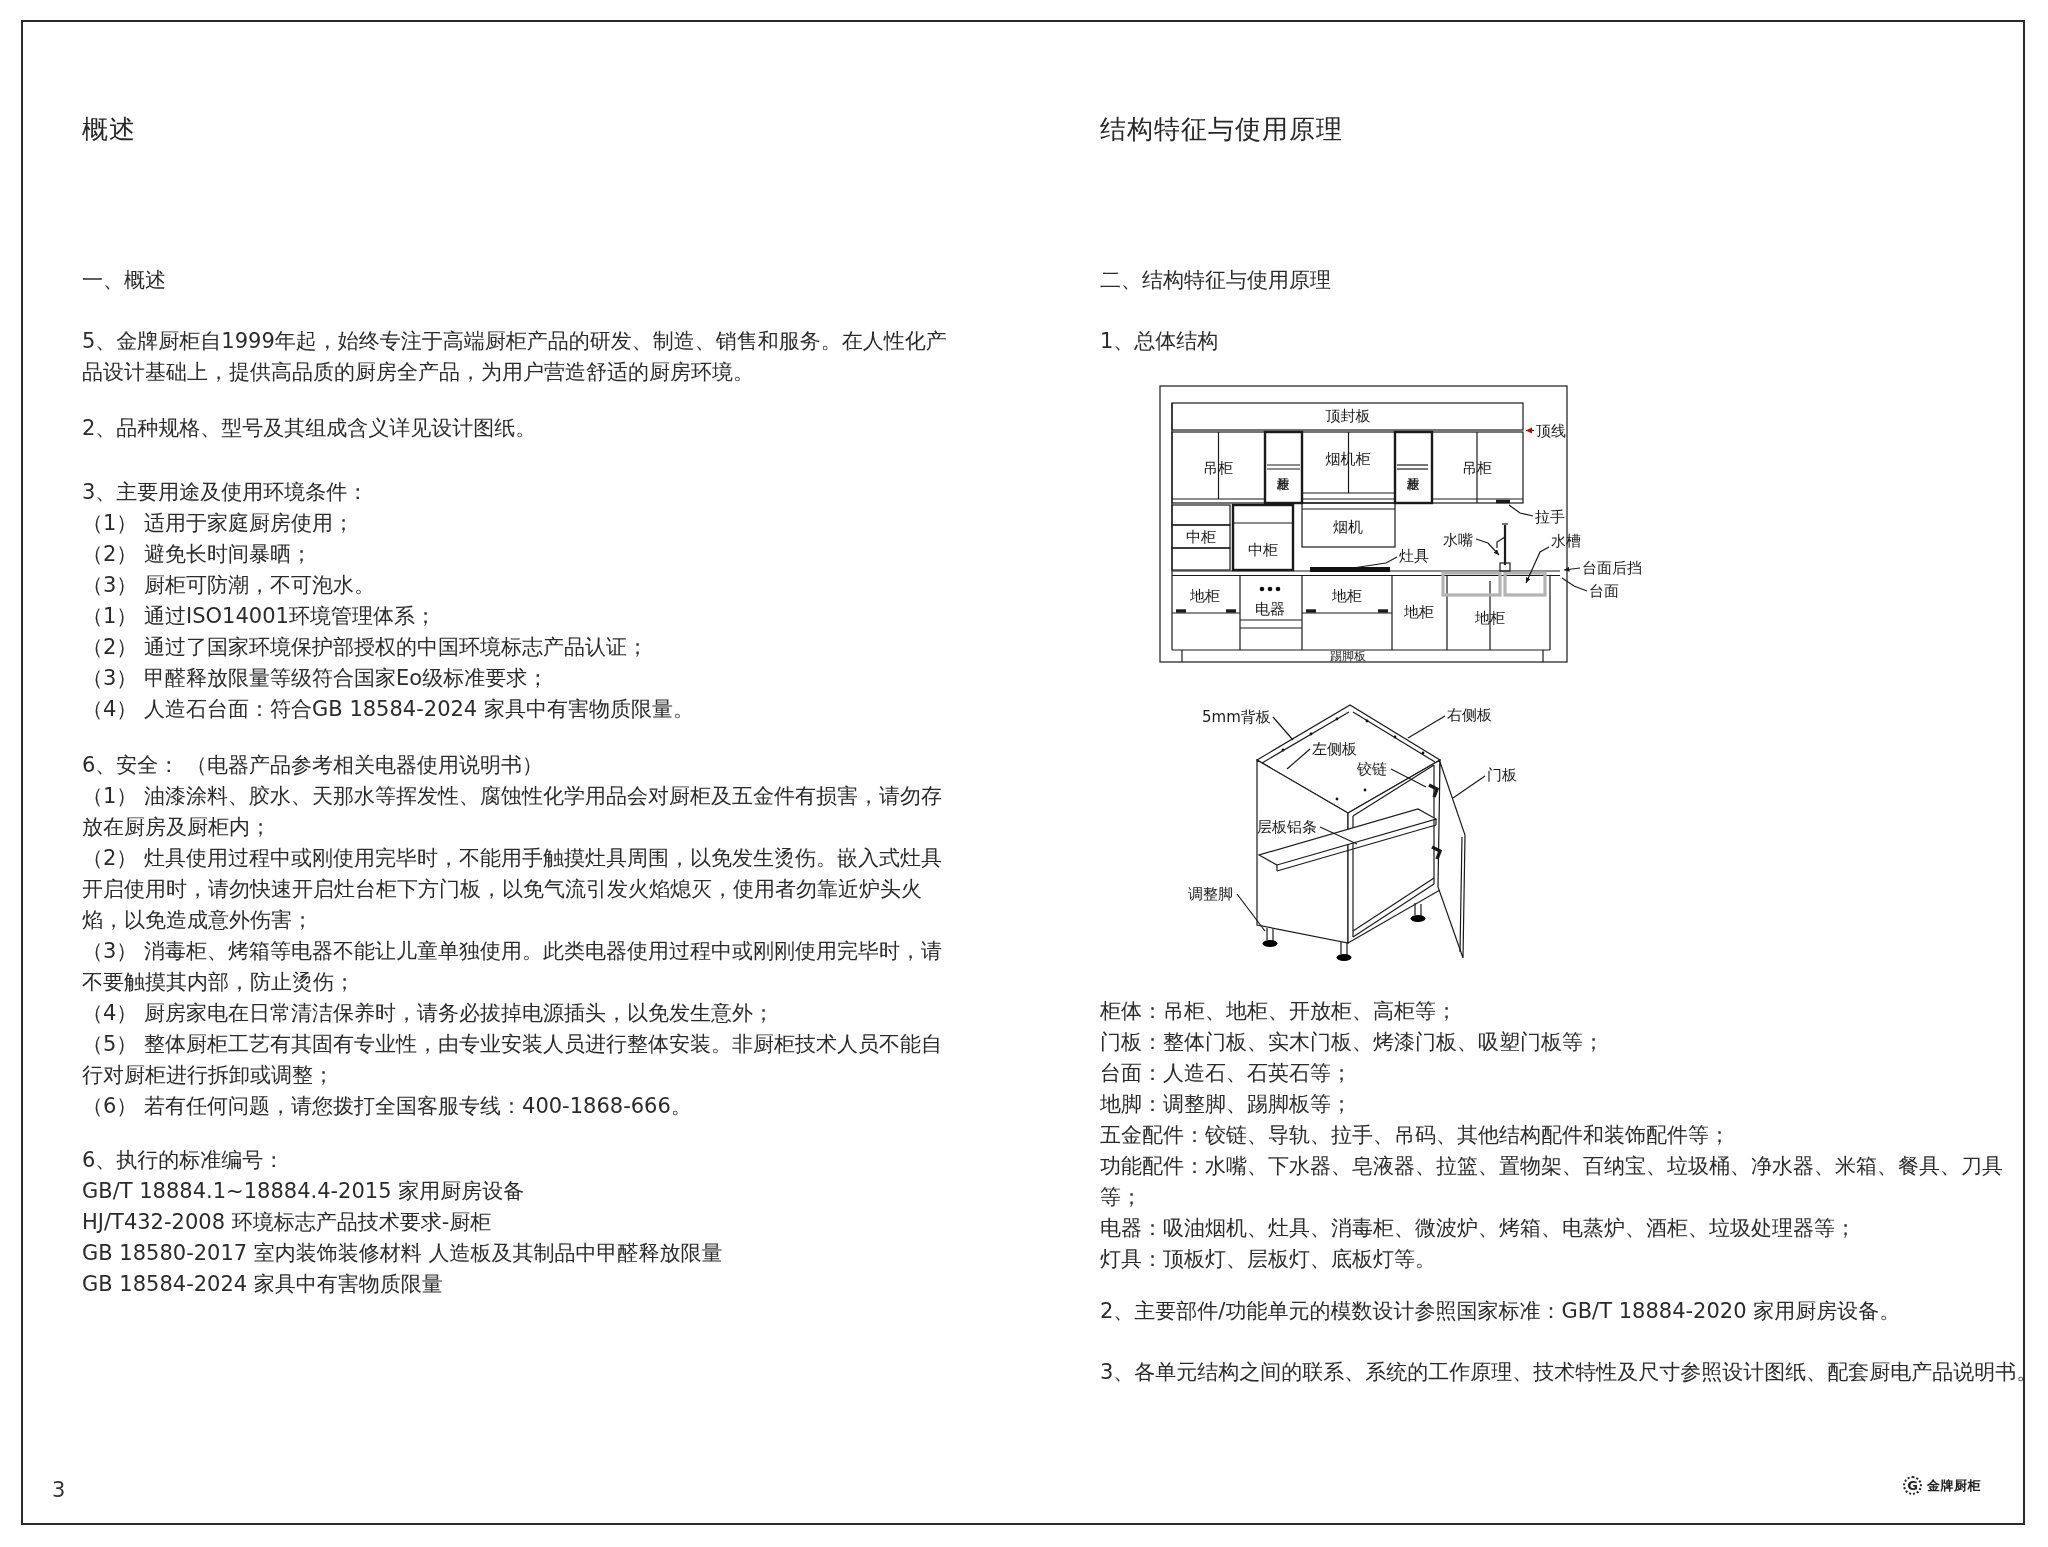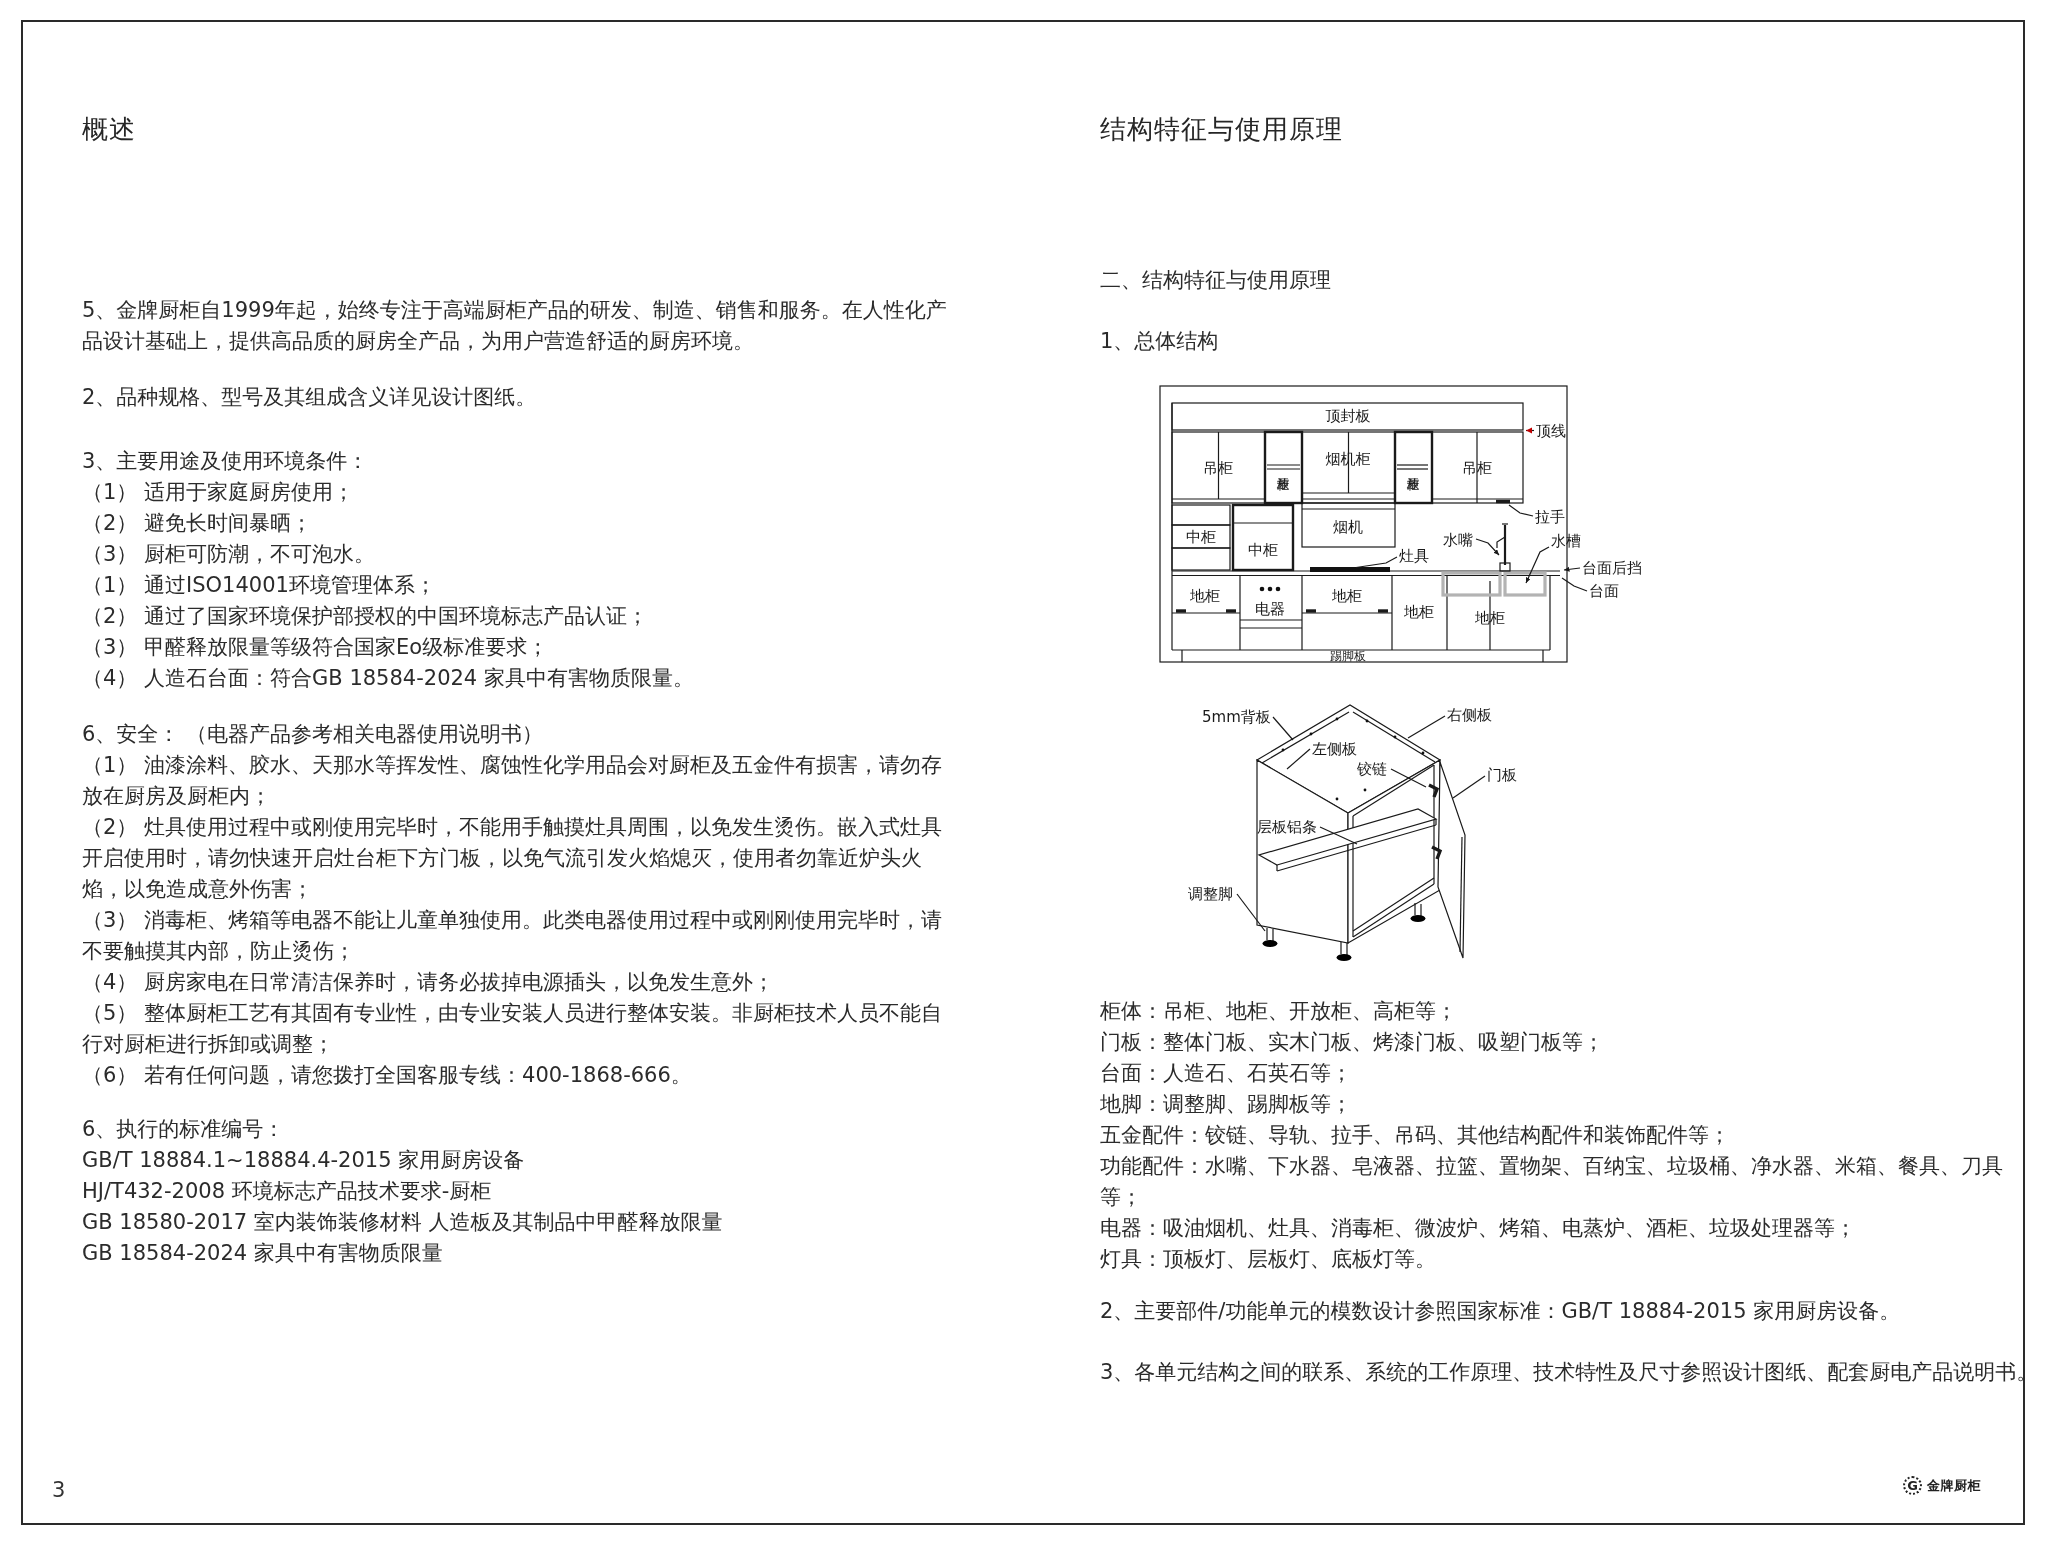--- a/index.html
+++ b/index.html
@@ -38,20 +38,21 @@
 </head>
 <body>
 
 <div class="page">
   <div class="page-border"></div>
 
   <h1 class="col-title left-title">概述</h1>
   <h1 class="col-title right-title">结构特征与使用原理</h1>
 
   <div class="col left-col">
+    <p>一、概述</p>
     <p class="mt30">5、金牌厨柜自1999年起，始终专注于高端厨柜产品的研发、制造、销售和服务。在人性化产品设计基础上，提供高品质的厨房全产品，为用户营造舒适的厨房环境。</p>
     <p class="mt25">2、品种规格、型号及其组成含义详见设计图纸。</p>
     <p class="mt33">3、主要用途及使用环境条件：</p>
     <p>（1） 适用于家庭厨房使用；</p>
     <p>（2） 避免长时间暴晒；</p>
     <p>（3） 厨柜可防潮，不可泡水。</p>
     <p>（1） 通过ISO14001环境管理体系；</p>
     <p>（2） 通过了国家环境保护部授权的中国环境标志产品认证；</p>
     <p>（3） 甲醛释放限量等级符合国家Eo级标准要求；</p>
     <p>（4） 人造石台面：符合GB 18584-2024 家具中有害物质限量。</p>
@@ -238,21 +239,21 @@
     </svg>
 
     <p class="mt21">柜体：吊柜、地柜、开放柜、高柜等；</p>
     <p>门板：整体门板、实木门板、烤漆门板、吸塑门板等；</p>
     <p>台面：人造石、石英石等；</p>
     <p>地脚：调整脚、踢脚板等；</p>
     <p>五金配件：铰链、导轨、拉手、吊码、其他结构配件和装饰配件等；</p>
     <p>功能配件：水嘴、下水器、皂液器、拉篮、置物架、百纳宝、垃圾桶、净水器、米箱、餐具、刀具等；</p>
     <p>电器：吸油烟机、灶具、消毒柜、微波炉、烤箱、电蒸炉、酒柜、垃圾处理器等；</p>
     <p>灯具：顶板灯、层板灯、底板灯等。</p>
-    <p class="mt21">2、主要部件/功能单元的模数设计参照国家标准：GB/T 18884-2015 家用厨房设备。</p>
+    <p class="mt21">2、主要部件/功能单元的模数设计参照国家标准：GB/T 18884-2020 家用厨房设备。</p>
     <p class="mt30">3、各单元结构之间的联系、系统的工作原理、技术特性及尺寸参照设计图纸、配套厨电产品说明书。</p>
   </div>
 
   <div class="page-number">3</div>
 
   <div class="brand">
     <span class="brand-icon">G</span>
     <span class="brand-name">金牌厨柜</span>
   </div>
 </div>

